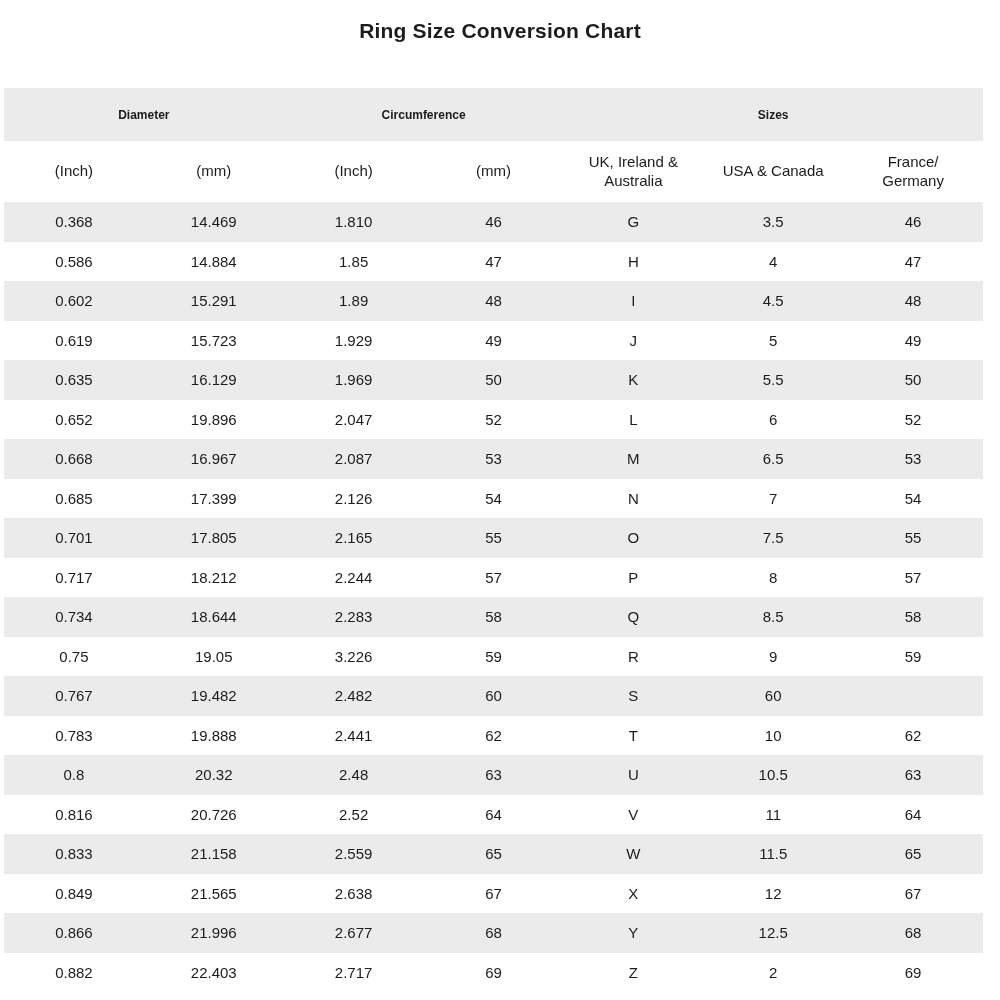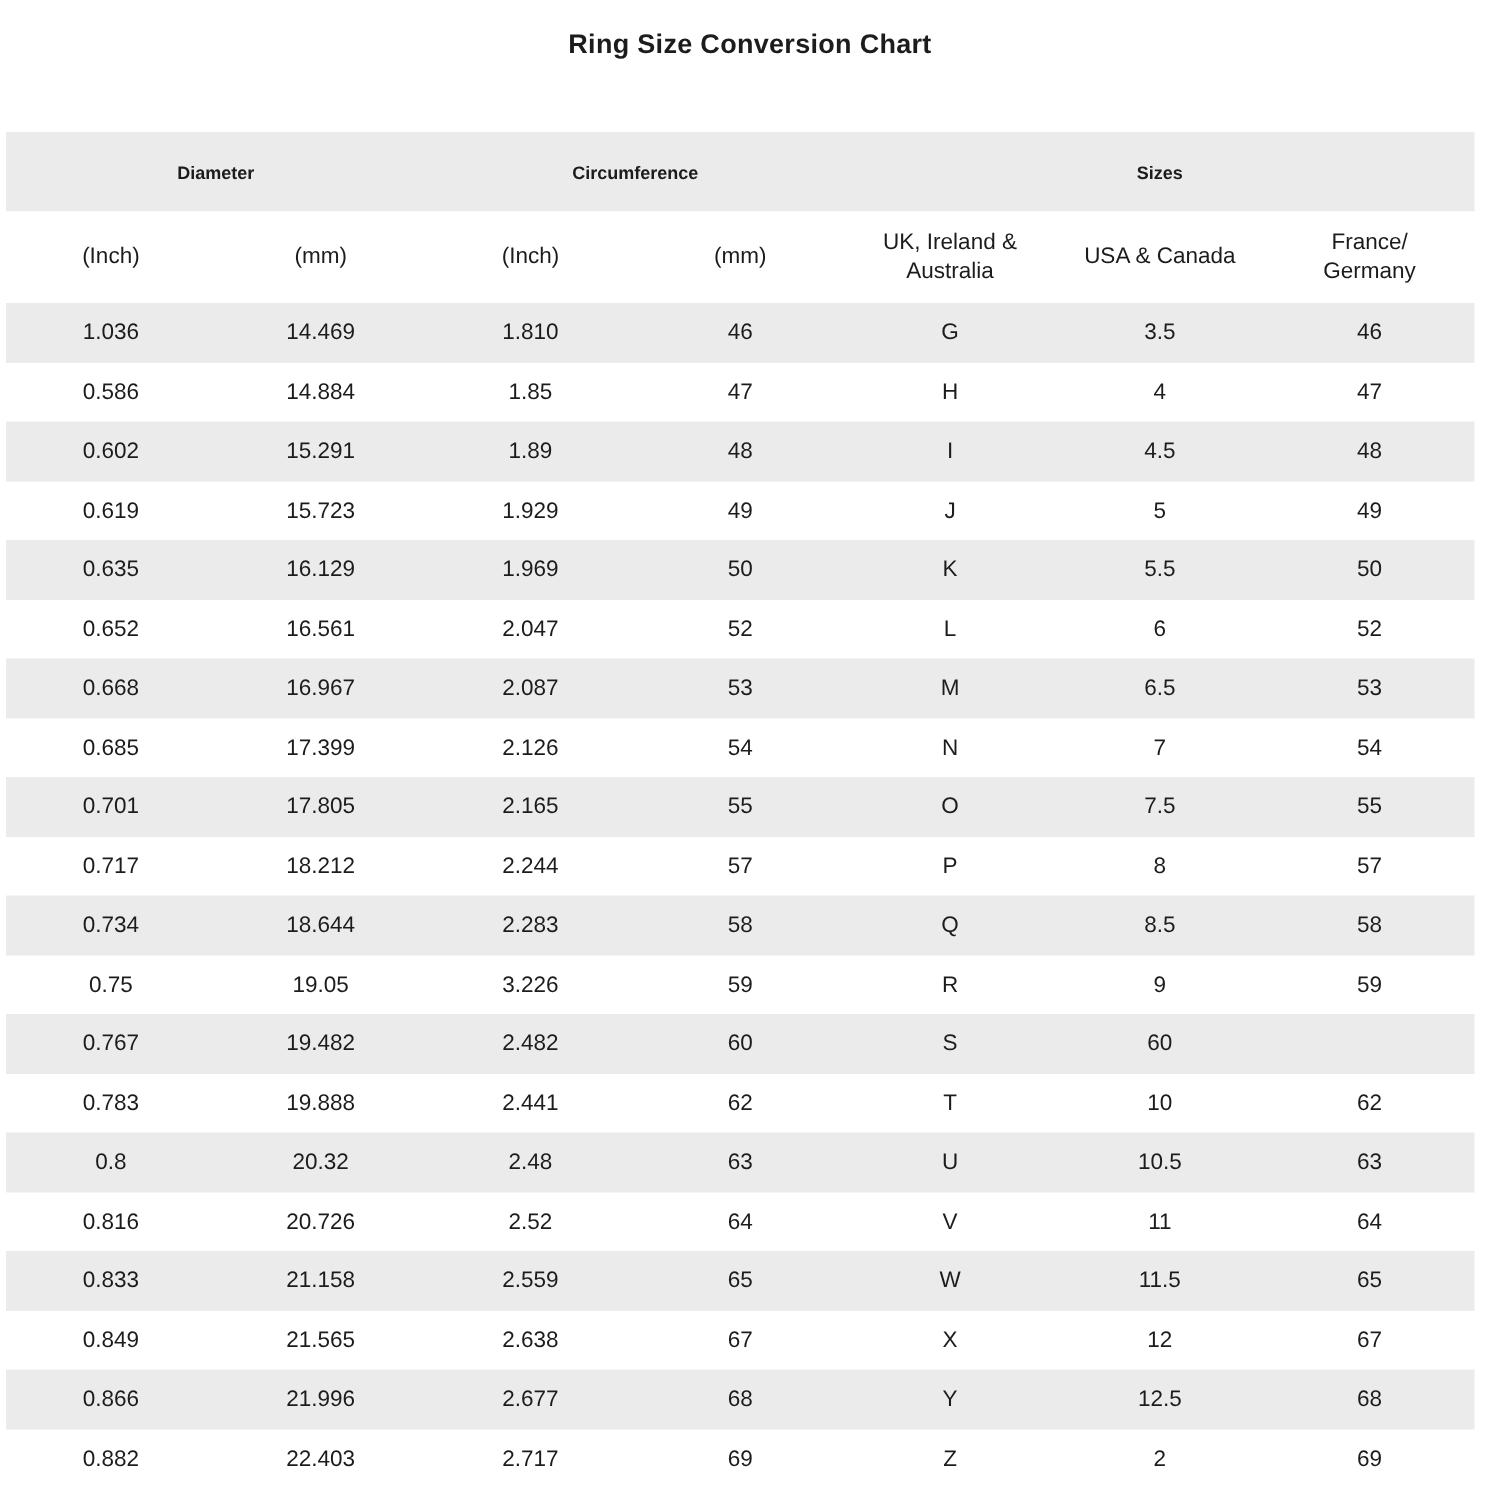--- a/index.html
+++ b/index.html
@@ -7,21 +7,21 @@
     width: 1000px;
     height: 1000px;
     background: #ffffff;
     font-family: "Liberation Sans", sans-serif;
     color: #1c1c1c;
     overflow: hidden;
   }
   .page-title {
     width: 1000px;
     text-align: center;
-    font-size: 18px;
+    font-size: 21px;
     font-weight: bold;
     letter-spacing: 0.2px;
     padding-top: 19px;
   }
   .table-wrap {
     position: absolute;
     left: 4px;
     top: 88px;
     width: 979px;
   }
@@ -85,21 +85,21 @@
     <div class="sub-header-cell">(mm)</div>
     <div class="sub-header-cell">(Inch)</div>
     <div class="sub-header-cell">(mm)</div>
     <div class="sub-header-cell">UK, Ireland &amp; Australia</div>
     <div class="sub-header-cell">USA &amp; Canada</div>
     <div class="sub-header-cell">France/ Germany</div>
   </div>
 
   <div id="table-body">
       <div class="data-row striped">
-        <div class="data-cell">1.036</div>
+        <div class="data-cell">0.368</div>
         <div class="data-cell">14.469</div>
         <div class="data-cell">1.810</div>
         <div class="data-cell">46</div>
         <div class="data-cell">G</div>
         <div class="data-cell">3.5</div>
         <div class="data-cell">46</div>
       </div>
       <div class="data-row">
         <div class="data-cell">0.586</div>
         <div class="data-cell">14.884</div>
@@ -131,21 +131,21 @@
         <div class="data-cell">0.635</div>
         <div class="data-cell">16.129</div>
         <div class="data-cell">1.969</div>
         <div class="data-cell">50</div>
         <div class="data-cell">K</div>
         <div class="data-cell">5.5</div>
         <div class="data-cell">50</div>
       </div>
       <div class="data-row">
         <div class="data-cell">0.652</div>
-        <div class="data-cell">16.561</div>
+        <div class="data-cell">19.896</div>
         <div class="data-cell">2.047</div>
         <div class="data-cell">52</div>
         <div class="data-cell">L</div>
         <div class="data-cell">6</div>
         <div class="data-cell">52</div>
       </div>
       <div class="data-row striped">
         <div class="data-cell">0.668</div>
         <div class="data-cell">16.967</div>
         <div class="data-cell">2.087</div>

